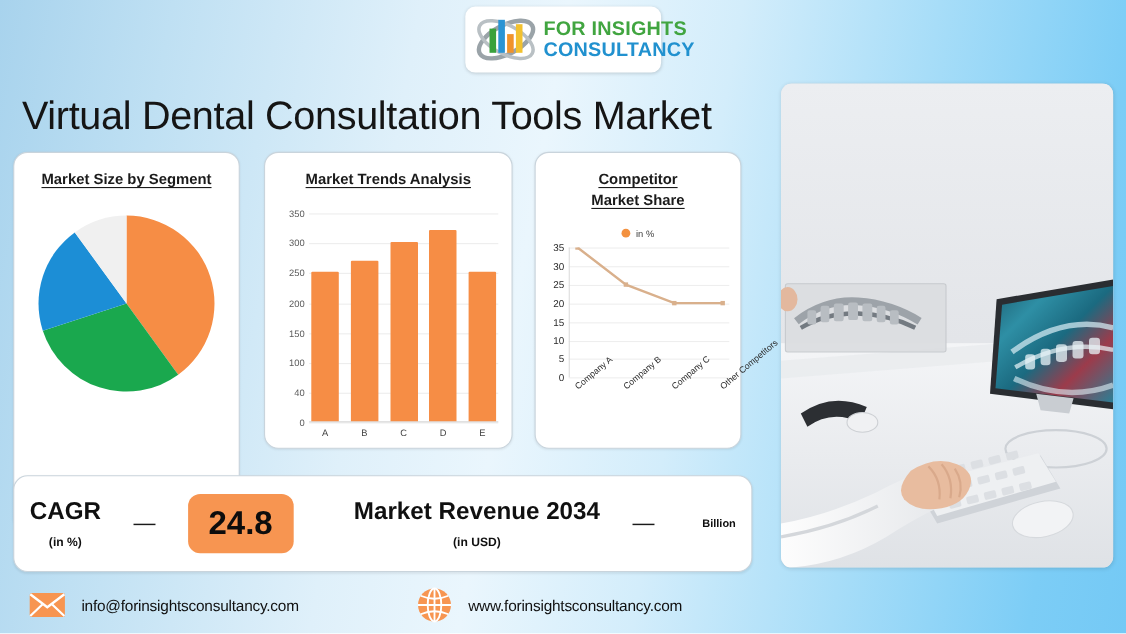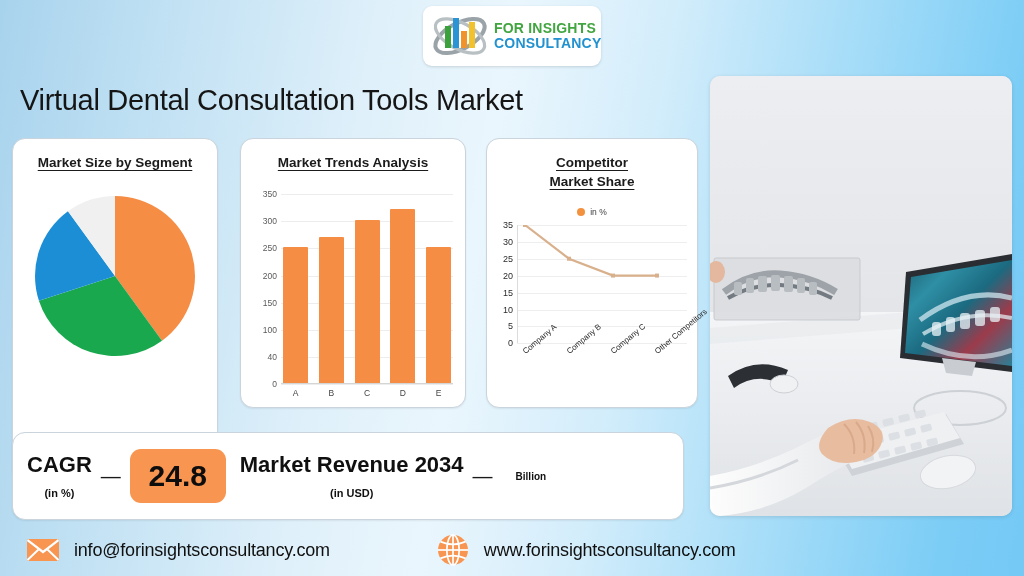--- a/index.html
+++ b/index.html
@@ -29,48 +29,48 @@
     background: #ffffff;
     border-radius: 9px;
     display: flex; align-items: center;
     box-shadow: 0 1px 3px rgba(0,0,0,.14);
   }
   #logo-mark { width: 62px; height: 52px; margin-left: 6px; flex: 0 0 auto; }
   #logo-text {
     margin-left: 3px;
     line-height: 1.04;
     font-weight: bold;
-    font-size: 14px;
+    font-size: 18px;
     letter-spacing: .2px;
   }
   #logo-line1 { color: #41a540; }
   #logo-line2 { color: #2191cf; }
 
   
   #page-title {
     position: absolute; left: 20px; top: 84px;
-    font-size: 29px;
+    font-size: 36px;
     font-weight: normal;
     color: #151515;
     letter-spacing: -.3px;
     white-space: nowrap;
   }
 
   
   .card {
     position: absolute;
     background: #ffffff;
     border: 1px solid #c9d4dc;
     border-radius: 13px;
     box-sizing: border-box;
     box-shadow: 0 1px 2px rgba(0,0,0,.07);
   }
   #card-pie    { left: 12px;  top: 138px; width: 206px; height: 344px; }
   #card-bar    { left: 240px; top: 138px; width: 226px; height: 270px; }
-  #card-line   { left: 486px; top: 138px; width: 212px; height: 270px; }
+  #card-line   { left: 486px; top: 138px; width: 188px; height: 270px; }
   #card-metrics{ left: 12px;  top: 432px; width: 672px; height: 88px; }
 
   .card-title {
     text-align: center;
     font-size: 13.5px;
     font-weight: bold;
     color: #1b1b1b;
     text-decoration: underline;
     text-underline-offset: 3px;
     line-height: 1.42;
@@ -159,21 +159,21 @@
     position: absolute;
     font-size: 8px; color: #2b2b2b;
     white-space: nowrap;
     transform-origin: left top;
     transform: rotate(-40deg);
   }
 
   
   #metrics-inner {
     display: flex; align-items: center; height: 100%;
-    padding: 0 14px; box-sizing: border-box;
+    padding: 0 14px; box-sizing: border-box; justify-content: space-between;
   }
   .metric-label-block { text-align: center; line-height: 1.05; }
   .metric-label-main {
     font-size: 22px; font-weight: bold; color: #101010;
     white-space: nowrap;
   }
   .metric-label-sub {
     font-size: 11px; font-weight: bold; color: #101010;
     margin-top: 12px;
   }
@@ -212,21 +212,21 @@
     position: absolute; left: 0; top: 524px;
     width: 1024px; height: 52px;
     display: flex; align-items: center;
   }
   .footer-item { display: flex; align-items: center; }
   #footer-email { margin-left: 26px; }
   #footer-site  { margin-left: 106px; }
   .footer-icon { width: 34px; height: 34px; flex: 0 0 auto; }
   .footer-text {
     margin-left: 14px;
-    font-size: 18px;
+    font-size: 14px;
     color: #101010;
     letter-spacing: -.2px;
     white-space: nowrap;
   }
 </style>
 </head>
 <body>
 
 <div id="root">
 

